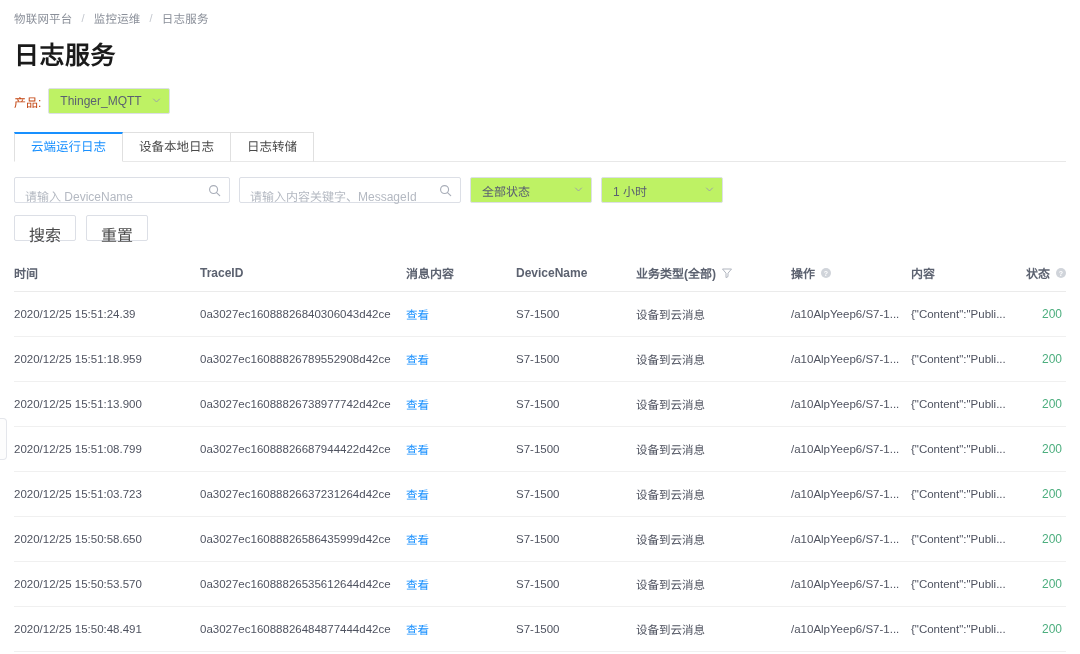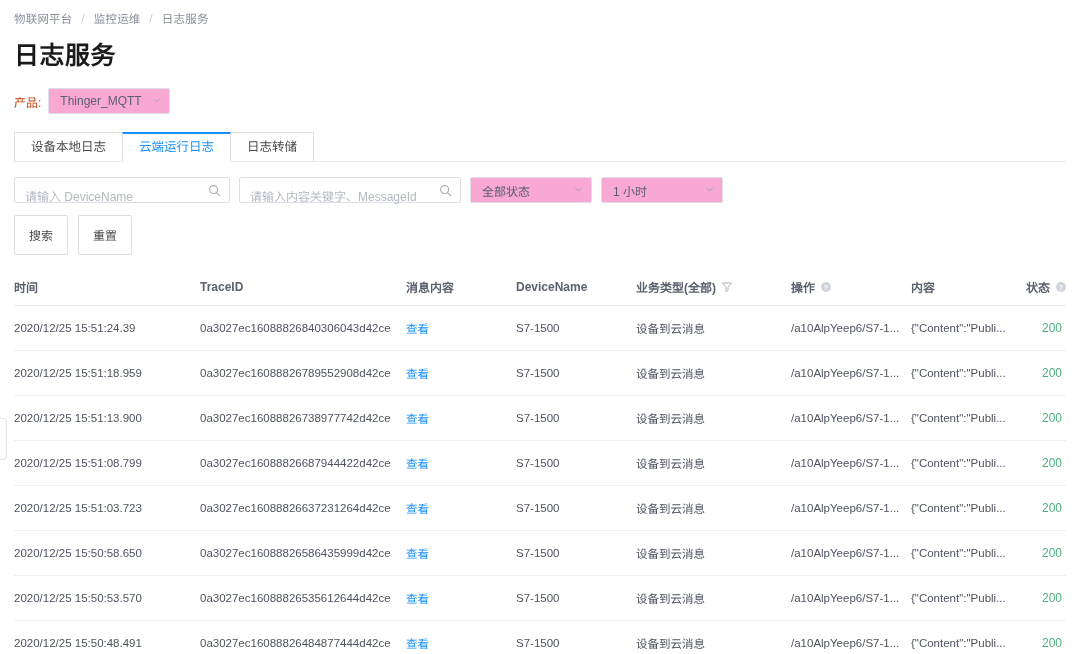--- a/index.html
+++ b/index.html
@@ -68,21 +68,21 @@
     color: #c2410c;
     margin-right: 7px;
     font-weight: 500;
   }
   .select-box {
     position: relative;
     display: flex;
     align-items: center;
     height: 26px;
     border: 1px solid #dcdfe6;
-    background: #f9a8d4;
+    background: #bef264;
     border-radius: 2px;
     padding: 0 26px 0 11px;
     font-size: 12px;
     color: #5a6070;
     cursor: pointer;
     white-space: nowrap;
   }
   .select-box.product { width: 122px; }
   .chevron {
     position: absolute;
@@ -181,24 +181,24 @@
   .select-box.status { width: 122px; }
   .select-box.range  { width: 122px; }
 
   
   .btn-row {
     display: flex;
     gap: 10px;
     margin-top: 12px;
   }
   .btn {
-    height: 40px;
+    height: 26px;
     min-width: 50px;
     padding: 8px 14px;
-    font-size: 12px;
+    font-size: 16px;
     color: #4a4a4a;
     background: #fff;
     border: 1px solid #dcdfe6;
     border-radius: 2px;
     cursor: pointer;
     font-family: inherit;
     line-height: 24px;
   }
 
   
@@ -298,22 +298,22 @@
       <span>Thinger_MQTT</span>
       <span class="chevron">
         <svg viewBox="0 0 12 12">
             <path d="M2 4l4 4 4-4" fill="none" stroke="#9aa0ab" stroke-width="1.3" stroke-linecap="round" stroke-linejoin="round"></path>
           </svg>
       </span>
     </div>
   </div>
 
   <div class="tabs">
+    <div class="tab active">云端运行日志</div>
     <div class="tab">设备本地日志</div>
-    <div class="tab active">云端运行日志</div>
     <div class="tab">日志转储</div>
   </div>
 
   <div class="filter-bar">
 
     <div class="search-input device">
       <input type="text" placeholder="请输入 DeviceName" style="">
       <span class="search-icon">
         <svg viewBox="0 0 14 14">
             <circle cx="6" cy="6" r="4.3" fill="none" stroke="#a8adb8" stroke-width="1.2"></circle>

